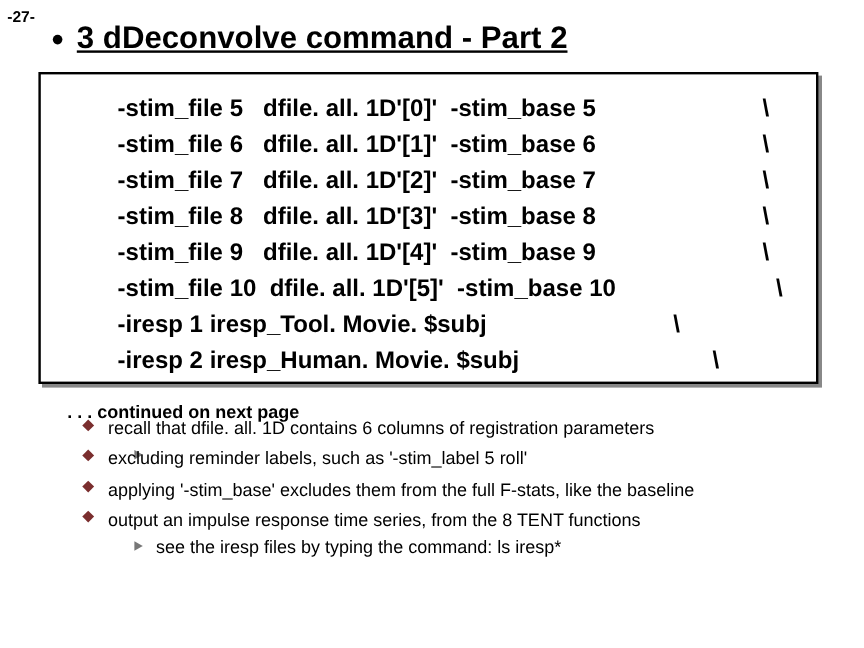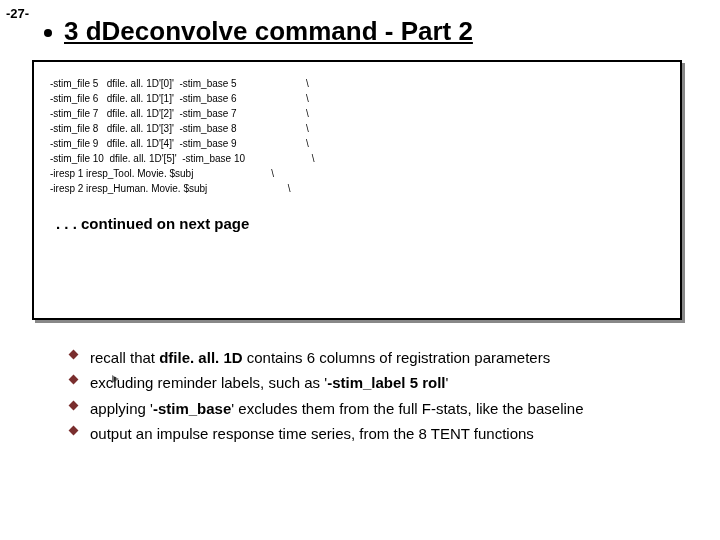--- a/index.html
+++ b/index.html
@@ -45,23 +45,24 @@
     left: 32px;
     width: 650px;
     height: 260px;
     border: 2px solid #000;
     box-shadow: 3px 3px 0 #888;
     padding: 14px 16px 10px 16px;
     box-sizing: border-box;
     line-height: 1.5;
   }
   .code-line {
-    font-size: 10px;
-    font-weight: normal;
+    font-size: 20px;
+    font-weight: bold;
     white-space: pre;
+    margin-left: 48px;
   }
   .continued {
     font-size: 15px;
     font-weight: bold;
     margin-top: 17px;
     margin-left: 6px;
   }
   .notes {
     position: absolute;
     top: 346px;
@@ -93,21 +94,21 @@
   .tri-bullet {
     position: absolute;
     left: 22px;
     top: 6px;
     width: 0;
     height: 0;
     border-top: 4px solid transparent;
     border-bottom: 4px solid transparent;
     border-left: 7px solid #777;
   }
-  .b { font-weight: bold; margin-top: 27px; }
+  .b { font-weight: normal; margin-top: 27px; }
 </style>
 </head>
 <body>
 
 <div class="page-num">-27-</div>
 
 <div class="title-row">
   <div class="disc"></div>
   <span class="title-text">3 dDeconvolve command - Part 2</span>
 </div>
@@ -140,15 +141,19 @@
   </div>
 
   <div class="note-item">
     <span class="dia-bullet"></span>
     <span>applying '</span><span class="b">-stim_base</span><span>' excludes them from the full F-stats, like the baseline</span>
   </div>
 
   <div class="note-item">
     <span class="dia-bullet"></span>
     <span>output an impulse response time series, from the  8 TENT functions</span>
+    <div class="sub-item">
+      <span class="tri-bullet"></span>
+      <span>see the iresp files by typing the command:  </span><span class="b">ls iresp*</span>
+    </div>
   </div>
 
 </div>
 
 </body></html>

